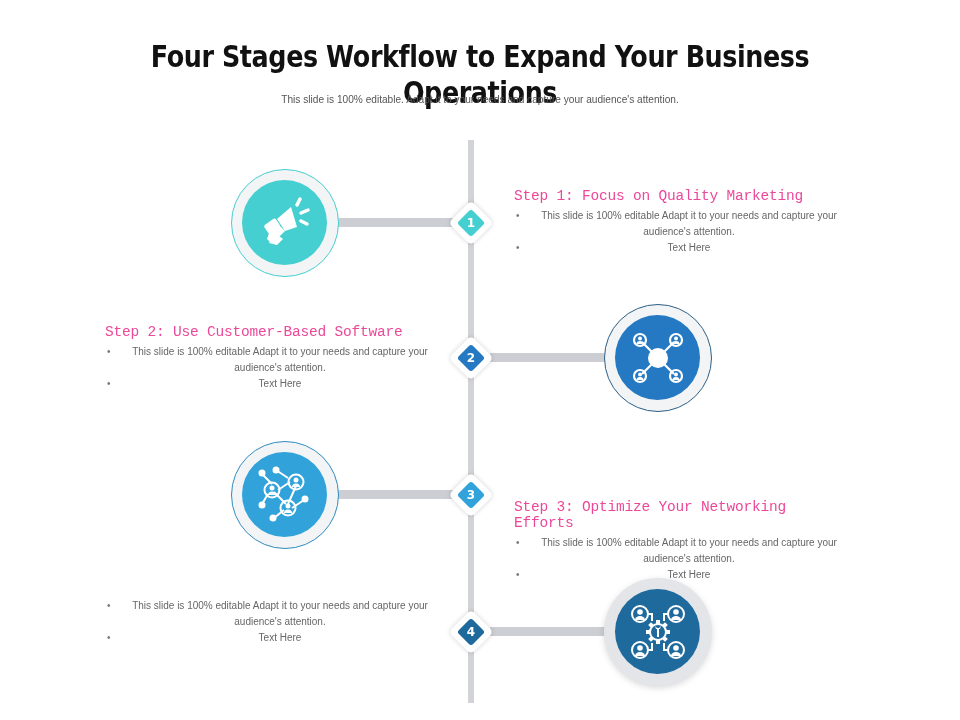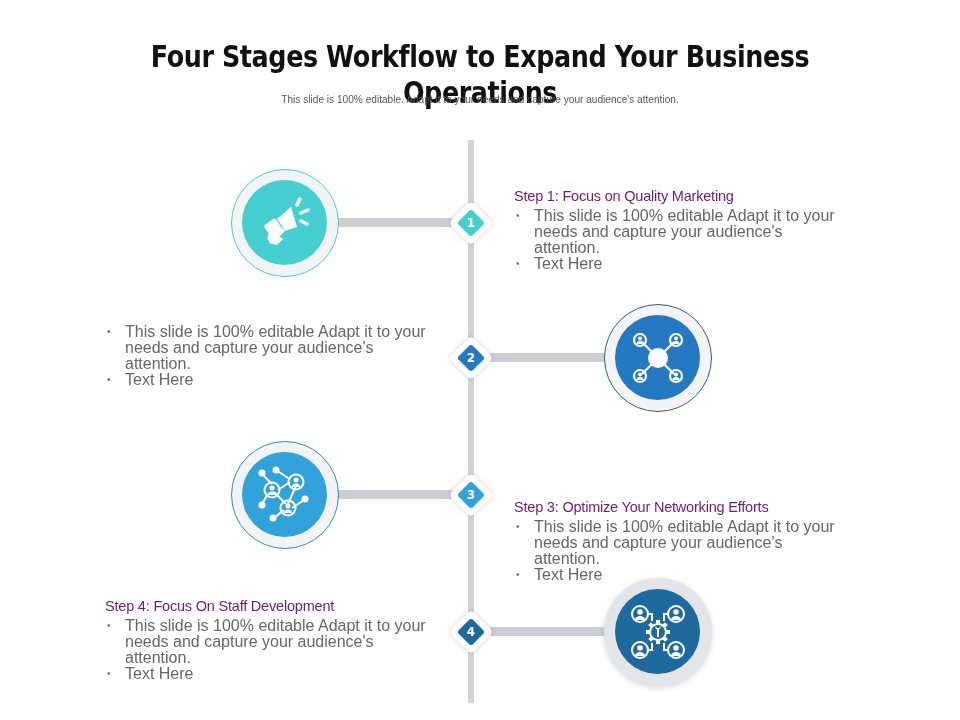--- a/index.html
+++ b/index.html
@@ -50,26 +50,26 @@
     }
     .circle-inner {
       position: absolute; left: 10px; top: 10px; width: 85px; height: 85px; border-radius: 50%;
       display: flex; align-items: center; justify-content: center;
     }
     .circle-outer.shadow { border: none; background: #e4e5e8; box-shadow: 0 2px 6px rgba(0,0,0,0.15); }
     .circle-outer.shadow .circle-inner { left: 11px; top: 11px; }
 
     .step-block { position: absolute; width: 330px; }
     .step-title {
-      font-family: Liberation Sans, sans-serif; font-size: 14.5px; color: #701a75;
+      font-family: Liberation Mono, monospace; font-size: 14.5px; color: #ec4899;
       margin-bottom: 4px; letter-spacing: -0.2px;
     }
     .step-bullets { list-style: none; }
     .step-bullets li {
-      position: relative; padding-left: 20px; font-size: 16px; line-height: 16px; color: #666;
+      position: relative; padding-left: 20px; font-size: 10px; line-height: 16px; color: #666; text-align: center;
     }
     .step-bullets li::before {
       content: "\2022"; position: absolute; left: 2px; top: 0; color: #777; font-size: 10px;
     }
     svg { display: block; }
   </style>
 </head>
 <body>
 
 <div class="title">Four Stages Workflow to Expand Your Business Operations</div>
@@ -106,20 +106,21 @@
 </div>
 <div class="step-block" style="left:514px; top:188px;">
   <div class="step-title">Step 1: Focus on Quality Marketing</div>
   <ul class="step-bullets">
     <li>This slide is 100% editable Adapt it to your needs and capture your audience's attention.</li>
     <li>Text Here</li>
   </ul>
 </div>
 
 <div class="step-block" style="left:105px; top:324px;">
+  <div class="step-title">Step 2: Use Customer-Based Software</div>
   <ul class="step-bullets">
     <li>This slide is 100% editable Adapt it to your needs and capture your audience's attention.</li>
     <li>Text Here</li>
   </ul>
 </div>
 <div class="diamond-wrap" style="left:451px; top:338px;">
   <div class="diamond-outer"></div>
   <div class="diamond-inner" style="background:#2479c2;"></div>
   <div class="diamond-num">2</div>
 </div>
@@ -190,21 +191,20 @@
 </div>
 <div class="step-block" style="left:514px; top:461px;margin-top:38px;">
   <div class="step-title">Step 3: Optimize Your Networking Efforts</div>
   <ul class="step-bullets">
     <li>This slide is 100% editable Adapt it to your needs and capture your audience's attention.</li>
     <li>Text Here</li>
   </ul>
 </div>
 
 <div class="step-block" style="left:105px; top:598px;">
-  <div class="step-title">Step 4: Focus On Staff Development</div>
   <ul class="step-bullets">
     <li>This slide is 100% editable Adapt it to your needs and capture your audience's attention.</li>
     <li>Text Here</li>
   </ul>
 </div>
 <div class="diamond-wrap" style="left:451px; top:612px;">
   <div class="diamond-outer"></div>
   <div class="diamond-inner" style="background:#1f6a9c;"></div>
   <div class="diamond-num">4</div>
 </div>

